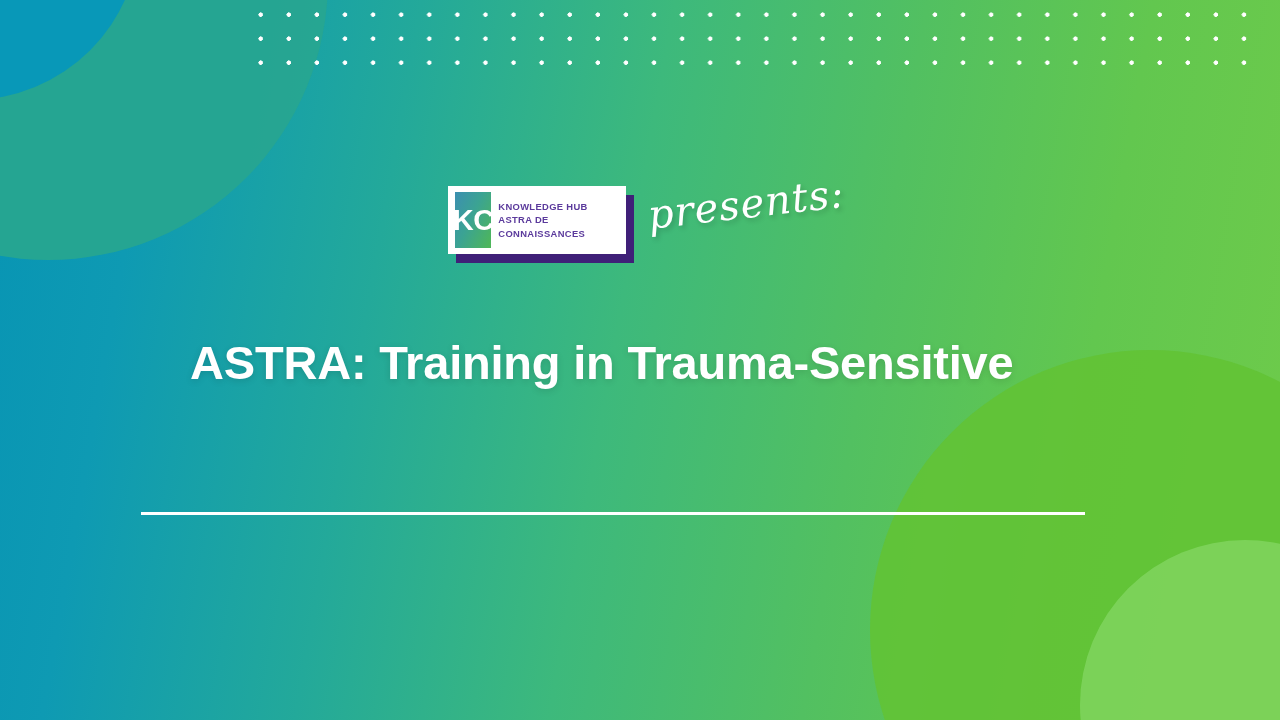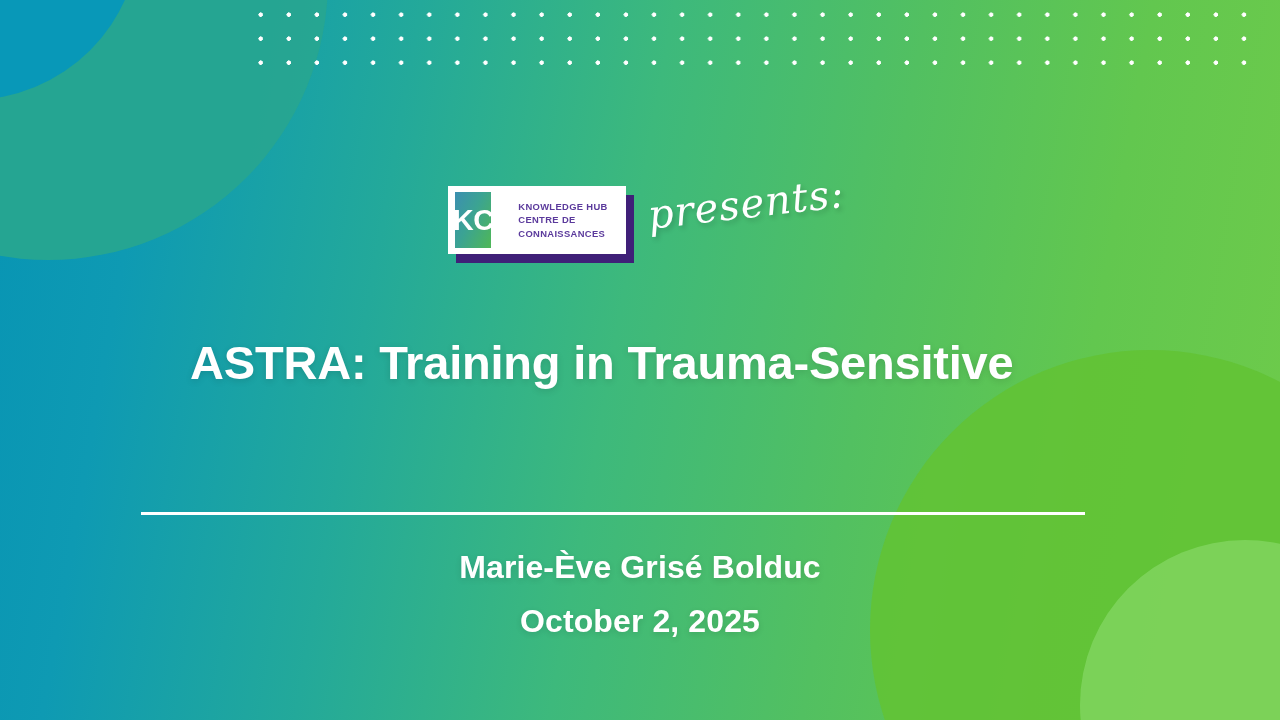--- a/index.html
+++ b/index.html
@@ -128,21 +128,21 @@
     justify-content: center;
   }
   .kc-badge span {
     color: #ffffff;
     font-size: 29px;
     font-weight: 700;
     letter-spacing: -0.5px;
     line-height: 1;
   }
   .logo-words {
-    margin-left: 27px;
+    margin-left: 7px;
     color: #5b3a9c;
     font-size: 9.4px;
     font-weight: 700;
     line-height: 1.42;
     letter-spacing: 0.35px;
     white-space: nowrap;
   }
 
   .presents {
     margin-left: 22px;
@@ -216,33 +216,29 @@
   <div class="logo-row">
 
     <div class="logo-wrap">
       <div class="logo-shadow"></div>
       <div class="logo-card">
         <div class="kc-badge">
           <span>KC</span>
         </div>
         <div class="logo-words">
           <div>KNOWLEDGE HUB</div>
-          <div>CENTRE DE</div>
+          <div>ASTRA DE</div>
           <div>CONNAISSANCES</div>
         </div>
       </div>
     </div>
 
     <div class="presents">presents:</div>
   </div>
 
   <div class="title">
     <div>ASTRA: Training in Trauma-Sensitive</div>
   </div>
 
   <div class="rule"></div>
 
-  <div class="presenter">
-    <div>Marie-Ève Grisé Bolduc</div>
-    <div>October 2, 2025</div>
-  </div>
 
 </div>
 
 </body></html>

